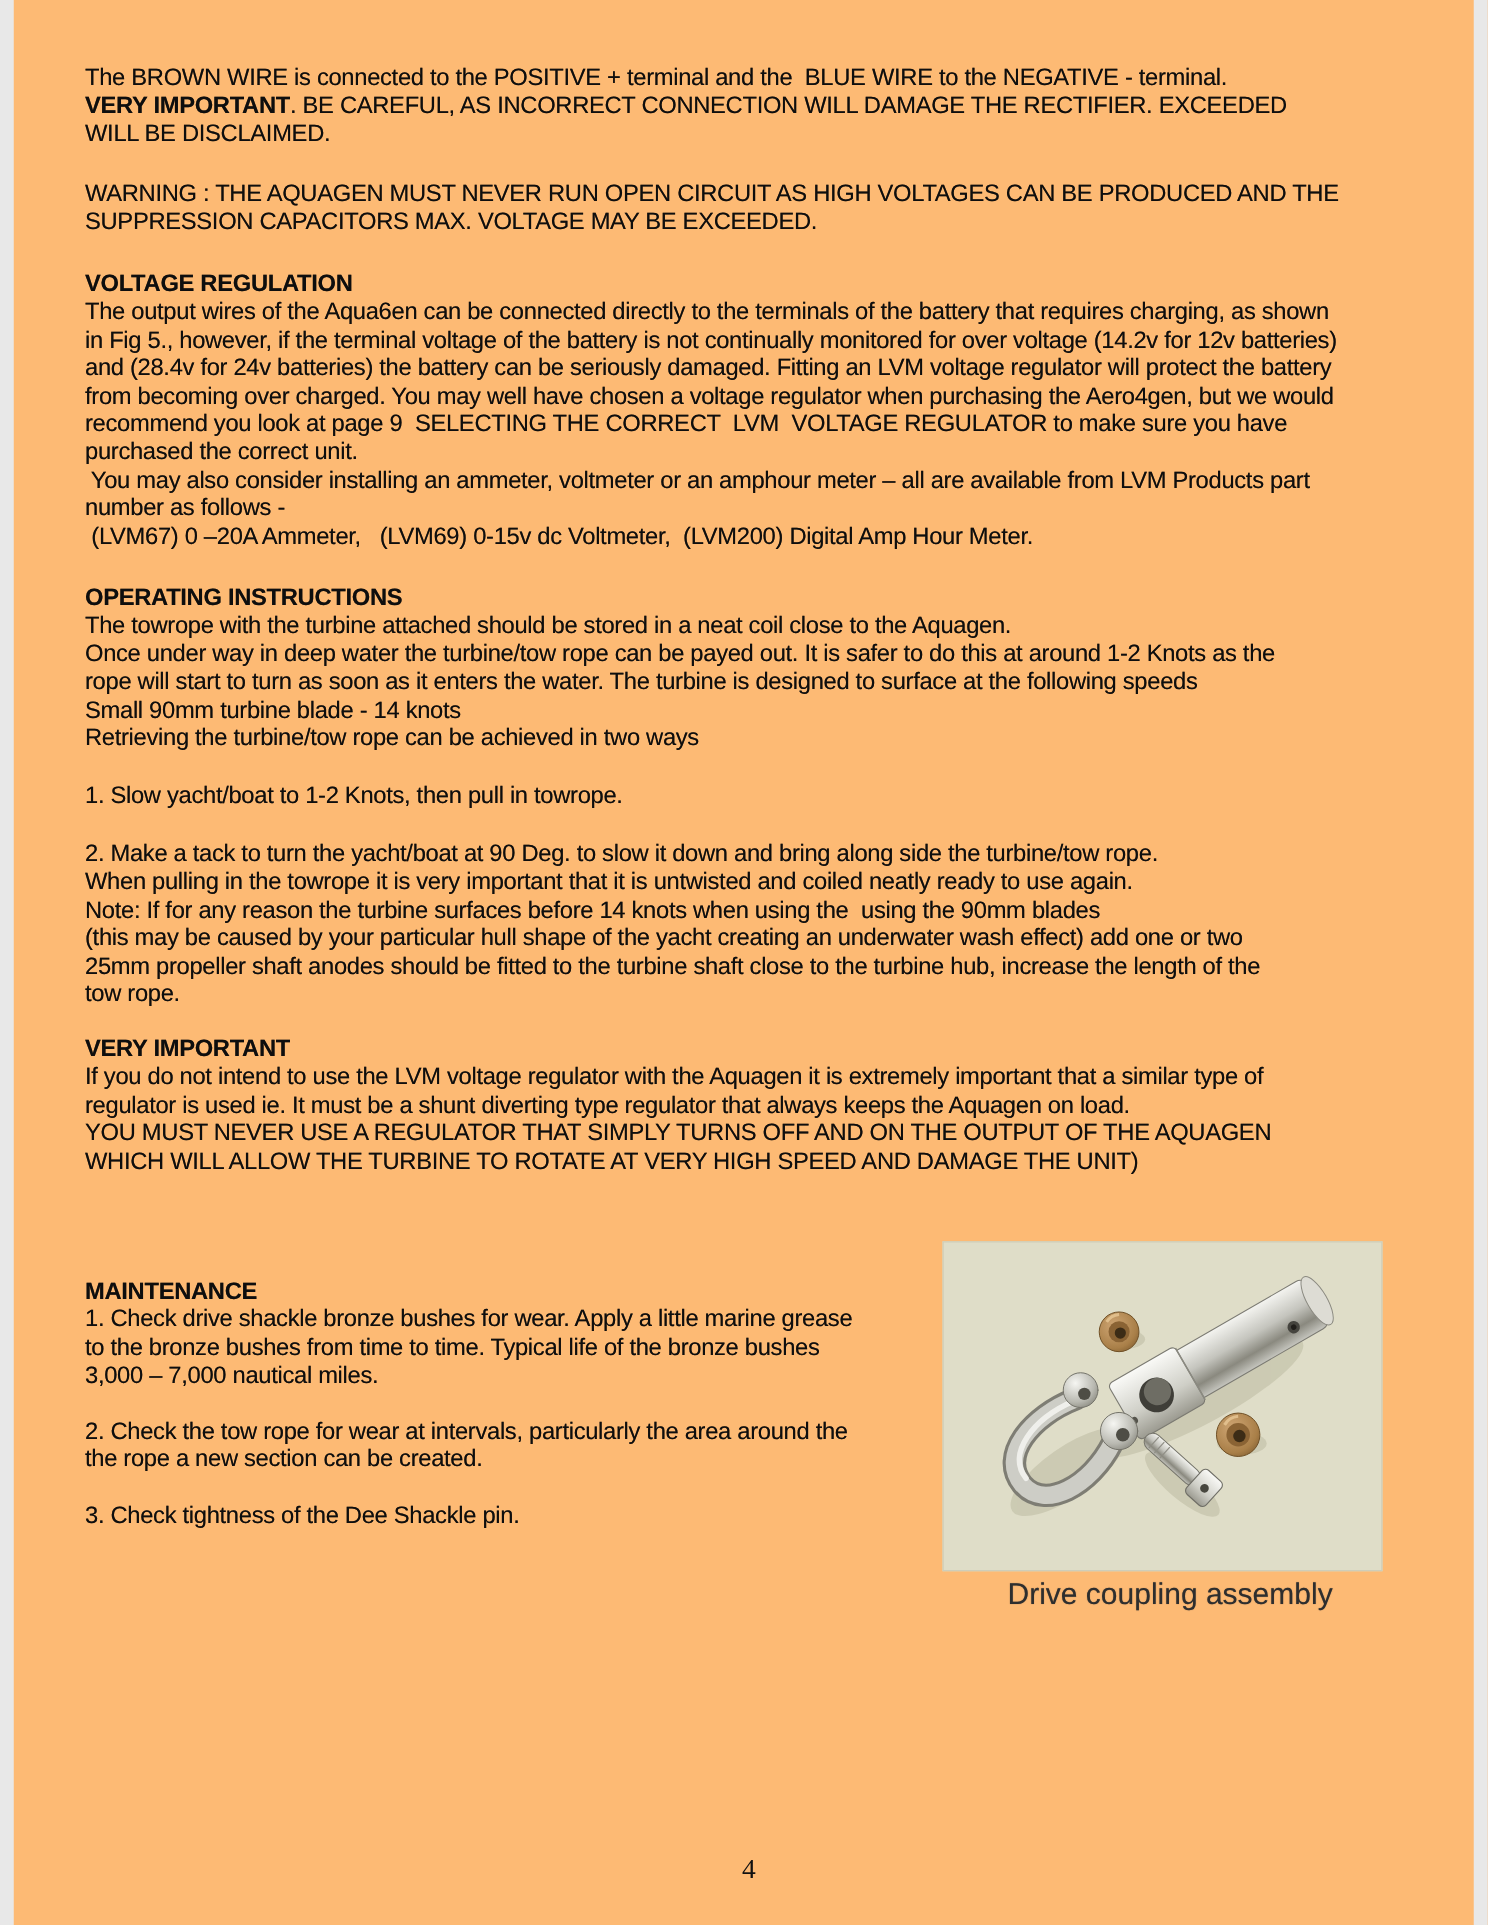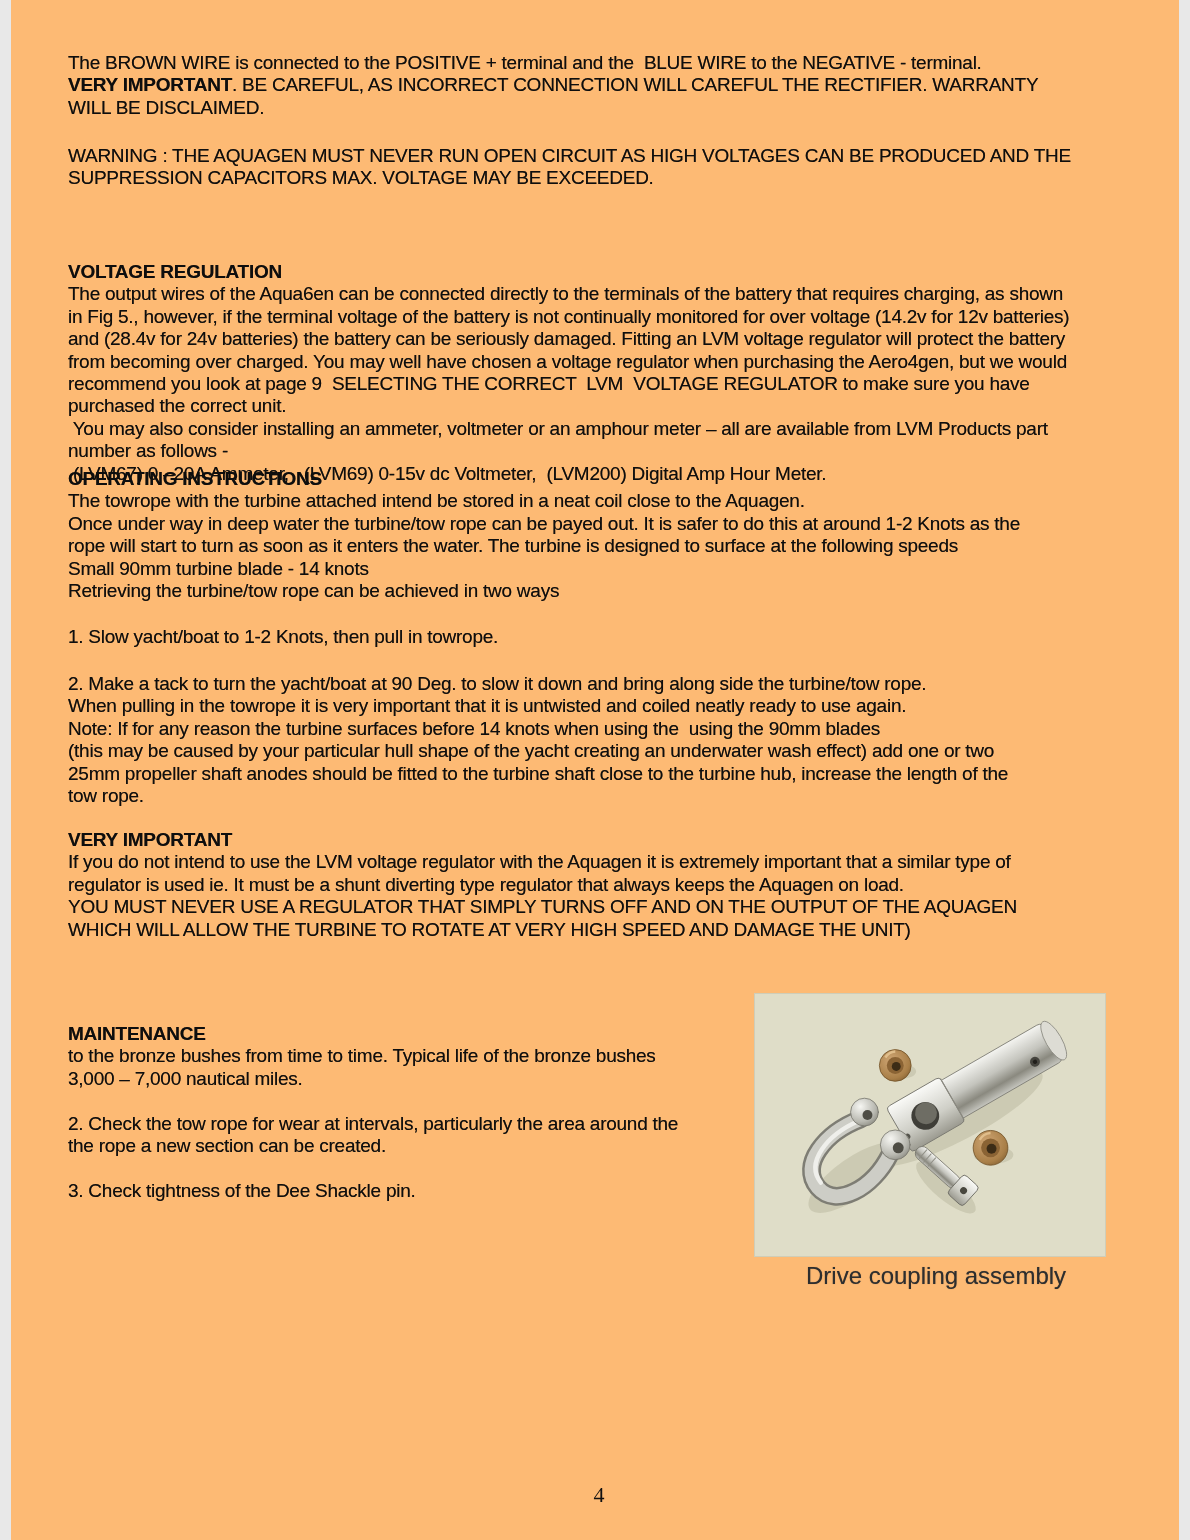--- a/index.html
+++ b/index.html
@@ -32,42 +32,42 @@
   }
 </style>
 </head>
 <body>
 
 <div class="page">
 
   <div>
       <div class="sec" style="top: 52px; width: 1080px;">
         <div class="line"><span>The BROWN WIRE is connected to the POSITIVE + terminal and the  BLUE WIRE to the NEGATIVE - terminal.</span></div>
-        <div class="line"><span class="b">VERY IMPORTANT</span><span>. BE CAREFUL, AS INCORRECT CONNECTION WILL CAREFUL THE RECTIFIER. WARRANTY</span></div>
+        <div class="line"><span class="b">VERY IMPORTANT</span><span>. BE CAREFUL, AS INCORRECT CONNECTION WILL DAMAGE THE RECTIFIER. EXCEEDED</span></div>
         <div class="line"><span>WILL BE DISCLAIMED.</span></div>
       </div>
       <div class="sec" style="top: 145px; width: 1080px;">
         <div class="line"><span>WARNING : THE AQUAGEN MUST NEVER RUN OPEN CIRCUIT AS HIGH VOLTAGES CAN BE PRODUCED AND THE</span></div>
         <div class="line"><span>SUPPRESSION CAPACITORS MAX. VOLTAGE MAY BE EXCEEDED.</span></div>
       </div>
-      <div class="sec" style="top: 217px; width: 1080px; margin-top: 44px;">
+      <div class="sec" style="top: 217px; width: 1080px;">
         <div class="line h">VOLTAGE REGULATION</div>
         <div class="line"><span>The output wires of the Aqua6en can be connected directly to the terminals of the battery that requires charging, as shown</span></div>
         <div class="line"><span>in Fig 5., however, if the terminal voltage of the battery is not continually monitored for over voltage (14.2v for 12v batteries)</span></div>
         <div class="line"><span>and (28.4v for 24v batteries) the battery can be seriously damaged. Fitting an LVM voltage regulator will protect the battery</span></div>
         <div class="line"><span>from becoming over charged. You may well have chosen a voltage regulator when purchasing the Aero4gen, but we would</span></div>
         <div class="line"><span>recommend you look at page 9  SELECTING THE CORRECT  LVM  VOLTAGE REGULATOR to make sure you have</span></div>
         <div class="line"><span>purchased the correct unit.</span></div>
         <div class="line"><span> You may also consider installing an ammeter, voltmeter or an amphour meter – all are available from LVM Products part</span></div>
         <div class="line"><span>number as follows -</span></div>
         <div class="line"><span> (LVM67) 0 –20A Ammeter,   (LVM69) 0-15v dc Voltmeter,  (LVM200) Digital Amp Hour Meter.</span></div>
       </div>
       <div class="sec" style="top: 468px; width: 1080px;">
         <div class="line h">OPERATING INSTRUCTIONS</div>
-        <div class="line"><span>The towrope with the turbine attached intend be stored in a neat coil close to the Aquagen.</span></div>
+        <div class="line"><span>The towrope with the turbine attached should be stored in a neat coil close to the Aquagen.</span></div>
         <div class="line"><span>Once under way in deep water the turbine/tow rope can be payed out. It is safer to do this at around 1-2 Knots as the</span></div>
         <div class="line"><span>rope will start to turn as soon as it enters the water. The turbine is designed to surface at the following speeds</span></div>
         <div class="line"><span>Small 90mm turbine blade - 14 knots</span></div>
         <div class="line"><span>Retrieving the turbine/tow rope can be achieved in two ways</span></div>
       </div>
       <div class="sec" style="top: 626px; width: 1080px;">
         <div class="line"><span>1. Slow yacht/boat to 1-2 Knots, then pull in towrope.</span></div>
       </div>
       <div class="sec" style="top: 673px; width: 1080px;">
         <div class="line"><span>2. Make a tack to turn the yacht/boat at 90 Deg. to slow it down and bring along side the turbine/tow rope.</span></div>
@@ -79,20 +79,21 @@
       </div>
       <div class="sec" style="top: 829px; width: 1080px;">
         <div class="line h">VERY IMPORTANT</div>
         <div class="line"><span>If you do not intend to use the LVM voltage regulator with the Aquagen it is extremely important that a similar type of</span></div>
         <div class="line"><span>regulator is used ie. It must be a shunt diverting type regulator that always keeps the Aquagen on load.</span></div>
         <div class="line"><span>YOU MUST NEVER USE A REGULATOR THAT SIMPLY TURNS OFF AND ON THE OUTPUT OF THE AQUAGEN</span></div>
         <div class="line"><span>WHICH WILL ALLOW THE TURBINE TO ROTATE AT VERY HIGH SPEED AND DAMAGE THE UNIT)</span></div>
       </div>
       <div class="sec" style="top: 987px; width: 665px; margin-top: 36px;">
         <div class="line h">MAINTENANCE</div>
+        <div class="line"><span>1. Check drive shackle bronze bushes for wear. Apply a little marine grease</span></div>
         <div class="line"><span>to the bronze bushes from time to time. Typical life of the bronze bushes</span></div>
         <div class="line"><span>3,000 – 7,000 nautical miles.</span></div>
         <div class="line"></div>
         <div class="line"><span>2. Check the tow rope for wear at intervals, particularly the area around the</span></div>
         <div class="line"><span>the rope a new section can be created.</span></div>
         <div class="line"></div>
         <div class="line"><span>3. Check tightness of the Dee Shackle pin.</span></div>
       </div>
     </div>
 

